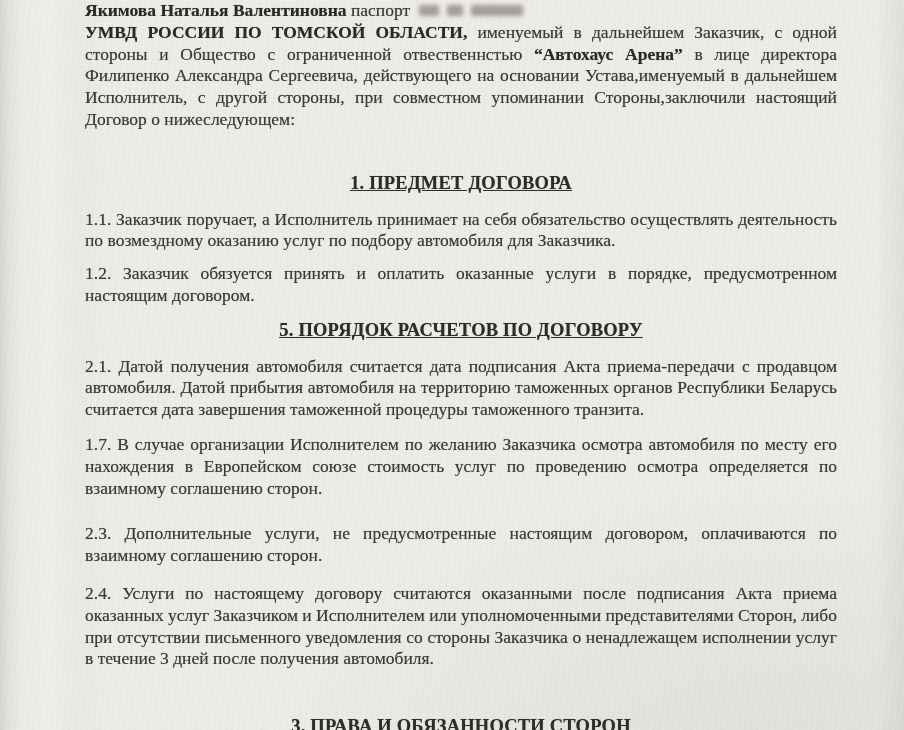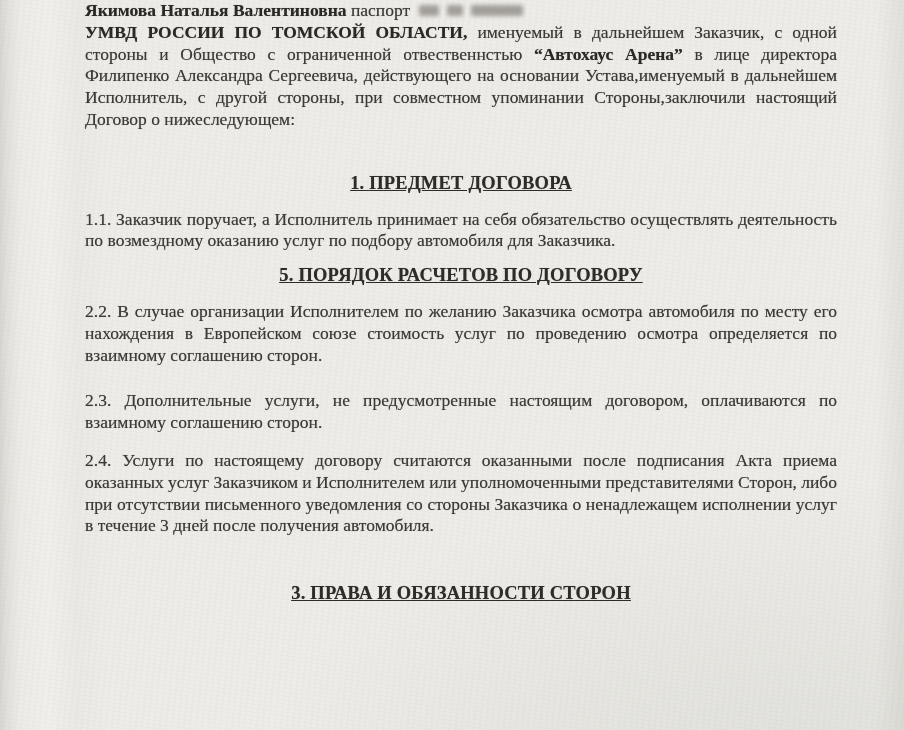--- a/index.html
+++ b/index.html
@@ -73,22 +73,24 @@
 <div class="page">
   <div class="doc">
 
     <p>
       <span class="b">Якимова Наталья Валентиновна</span><span> паспорт</span><span class="redaction"><span class="blob b1"></span><span class="blob b2"></span><span class="blob b3"></span></span><br>
       <span class="b">УМВД РОССИИ ПО ТОМСКОЙ ОБЛАСТИ,</span><span> именуемый в дальнейшем Заказчик, с одной стороны и Общество с ограниченной отвественнстью </span><span class="b">“Автохаус Арена”</span><span> в лице директора Филипенко Александра Сергеевича, действующего на основании Устава,именуемый в дальнейшем Исполнитель, с другой стороны, при совместном упоминании Стороны,заключили настоящий Договор о нижеследующем:</span>
     </p>
 
     <div class="heading h1">1. ПРЕДМЕТ ДОГОВОРА</div>
     <p>1.1. Заказчик поручает, а Исполнитель принимает на себя обязательство осуществлять деятельность по возмездному оказанию услуг по подбору автомобиля для Заказчика.</p>
+    <p class="p12">1.2. Заказчик обязуется принять и оплатить оказанные услуги в порядке, предусмотренном настоящим договором.</p>
 
     <div class="heading h2">5. ПОРЯДОК РАСЧЕТОВ ПО ДОГОВОРУ</div>
-    <p class="p22">2.2. В случае организации Исполнителем по желанию Заказчика осмотра автомобиля по месту его нахождения в Европейском союзе стоимость услуг по проведению осмотра определяется по взаимному соглашению сторон.</p>
+    <p>2.1. Датой получения автомобиля считается дата подписания Акта приема-передачи с продавцом автомобиля. Датой прибытия автомобиля на территорию таможенных органов Республики Беларусь считается дата завершения таможенной процедуры таможенного транзита.</p>
+    <p class="p22">1.7. В случае организации Исполнителем по желанию Заказчика осмотра автомобиля по месту его нахождения в Европейском союзе стоимость услуг по проведению осмотра определяется по взаимному соглашению сторон.</p>
     <p class="p23">2.3. Дополнительные услуги, не предусмотренные настоящим договором, оплачиваются по взаимному соглашению сторон.</p>
     <p class="p24">2.4. Услуги по настоящему договору считаются оказанными после подписания Акта приема оказанных услуг Заказчиком и Исполнителем или уполномоченными представителями Сторон, либо при отсутствии письменного уведомления со стороны Заказчика о ненадлежащем исполнении услуг в течение 3 дней после получения автомобиля.</p>
 
     <div class="heading h3">3. ПРАВА И ОБЯЗАННОСТИ СТОРОН</div>
 
   </div>
 </div>
 
 </body></html>

